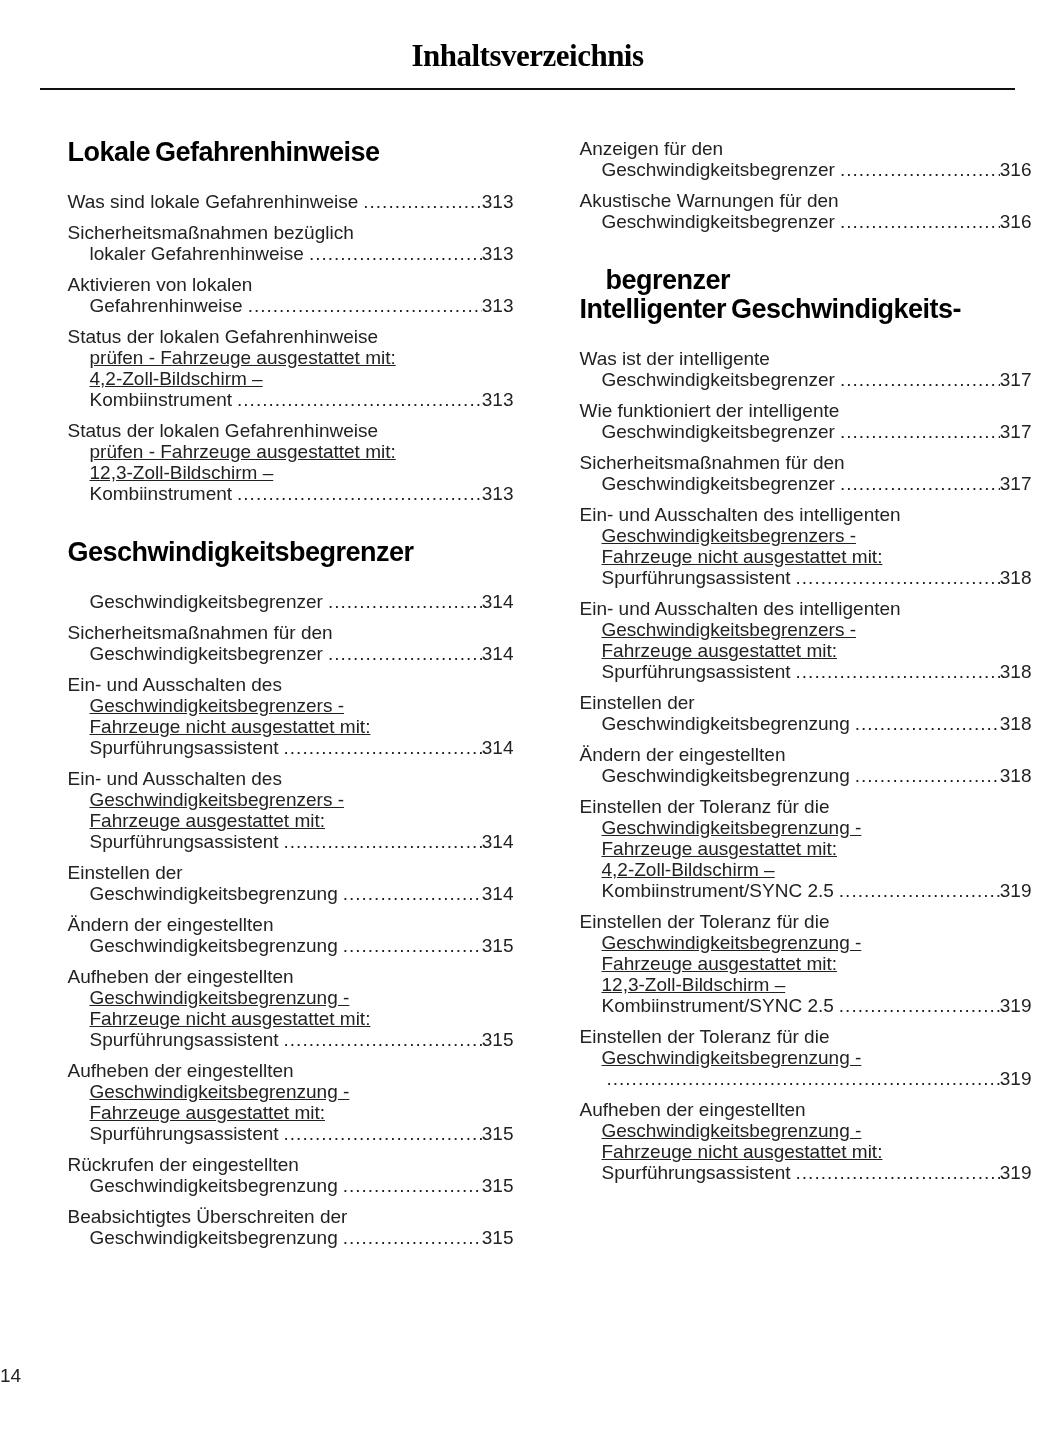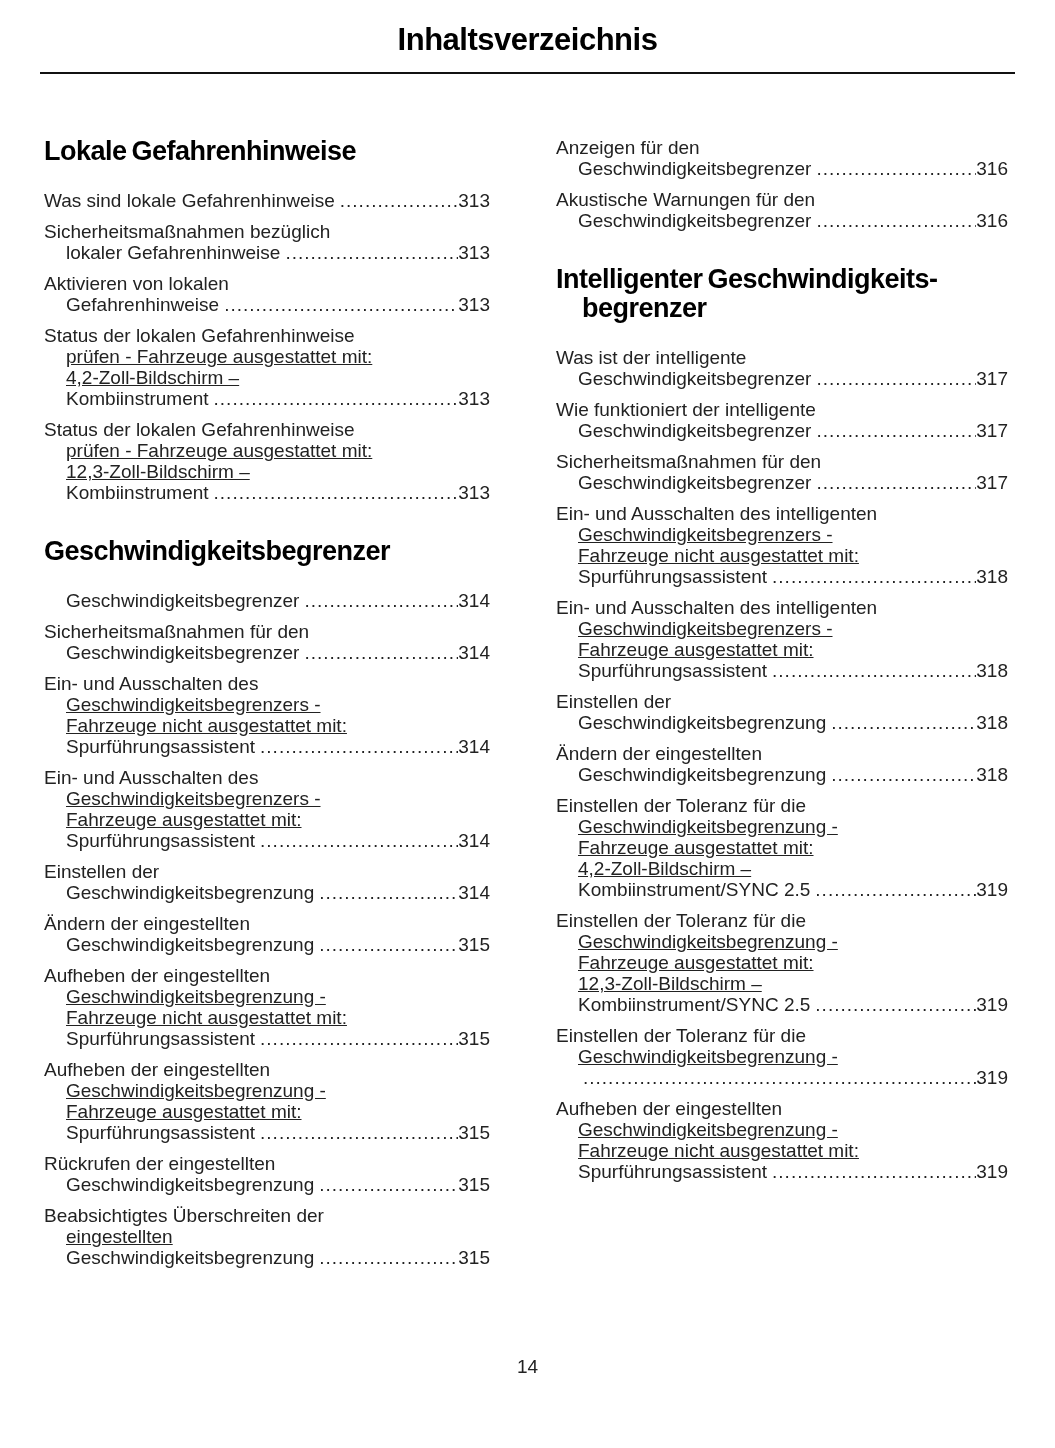--- a/index.html
+++ b/index.html
@@ -4,37 +4,38 @@
 <style>
   html, body { margin: 0; padding: 0; }
   body {
     width: 1055px; height: 1448px;
     background: #ffffff;
     font-family: "Liberation Sans", "DejaVu Sans", sans-serif;
     color: #222222;
     position: relative;
     overflow: hidden;
   }
-  .header { padding-top: 20px; }
+  .header { padding-top: 36px; font-family: Liberation Serif, serif; }
   .page-title {
     text-align: center;
     font-size: 31px;
     font-weight: 700;
     color: #000000;
     letter-spacing: -0.5px;
     line-height: 40px;
   }
   .header-divider {
     border: none;
     border-top: 2px solid #111111;
     margin: 12px 40px 0 40px;
   }
   .content {
     display: flex;
-    padding: 63px 0 0 44px;
+    padding: 48px 0 0 44px;
+    justify-content: center;
   }
   .toc-column { width: 446px; }
   .toc-column.right { width: 452px; margin-left: 66px; }
   .toc-heading {
     font-size: 27px;
     font-weight: 700;
     color: #000000;
     line-height: 29px;
     letter-spacing: -0.5px;
     word-spacing: -2px;
@@ -61,22 +62,22 @@
     min-width: 0;
   }
   .dot-leader::before {
     content: "....................................................................................................";
     letter-spacing: 1px;
   }
   .page-ref { white-space: nowrap; }
   .page-number {
     position: absolute;
     left: 0; right: 0;
-    bottom: 70px;
-    text-align: center;
+    bottom: 61px;
+    text-align: left;
     font-size: 19px;
     color: #222222;
   }
 </style>
 </head>
 <body>
 
 <div class="header">
   <div class="page-title">Inhaltsverzeichnis</div>
   <hr class="header-divider">
@@ -207,21 +208,20 @@
       <div class="toc-entry">
         <div class="toc-line">Rückrufen der eingestellten</div>
         <div class="toc-lastline indent">
           <span class="txt">Geschwindigkeitsbegrenzung</span>
           <span class="dot-leader"></span>
           <span class="page-ref">315</span>
         </div>
       </div>
       <div class="toc-entry">
         <div class="toc-line">Beabsichtigtes Überschreiten der</div>
-        <div class="toc-line indent">eingestellten</div>
         <div class="toc-lastline indent">
           <span class="txt">Geschwindigkeitsbegrenzung</span>
           <span class="dot-leader"></span>
           <span class="page-ref">315</span>
         </div>
       </div>
     </div>
     <div class="toc-column right">
       <div class="toc-entry">
         <div class="toc-line">Anzeigen für den</div>
@@ -233,22 +233,22 @@
       </div>
       <div class="toc-entry">
         <div class="toc-line">Akustische Warnungen für den</div>
         <div class="toc-lastline indent">
           <span class="txt">Geschwindigkeitsbegrenzer</span>
           <span class="dot-leader"></span>
           <span class="page-ref">316</span>
         </div>
       </div>
       <div class="toc-heading">
+        <div class="h-line cont">begrenzer</div>
         <div class="h-line">Intelligenter Geschwindigkeits-</div>
-        <div class="h-line cont">begrenzer</div>
       </div>
       <div class="toc-entry">
         <div class="toc-line">Was ist der intelligente</div>
         <div class="toc-lastline indent">
           <span class="txt">Geschwindigkeitsbegrenzer</span>
           <span class="dot-leader"></span>
           <span class="page-ref">317</span>
         </div>
       </div>
       <div class="toc-entry">

